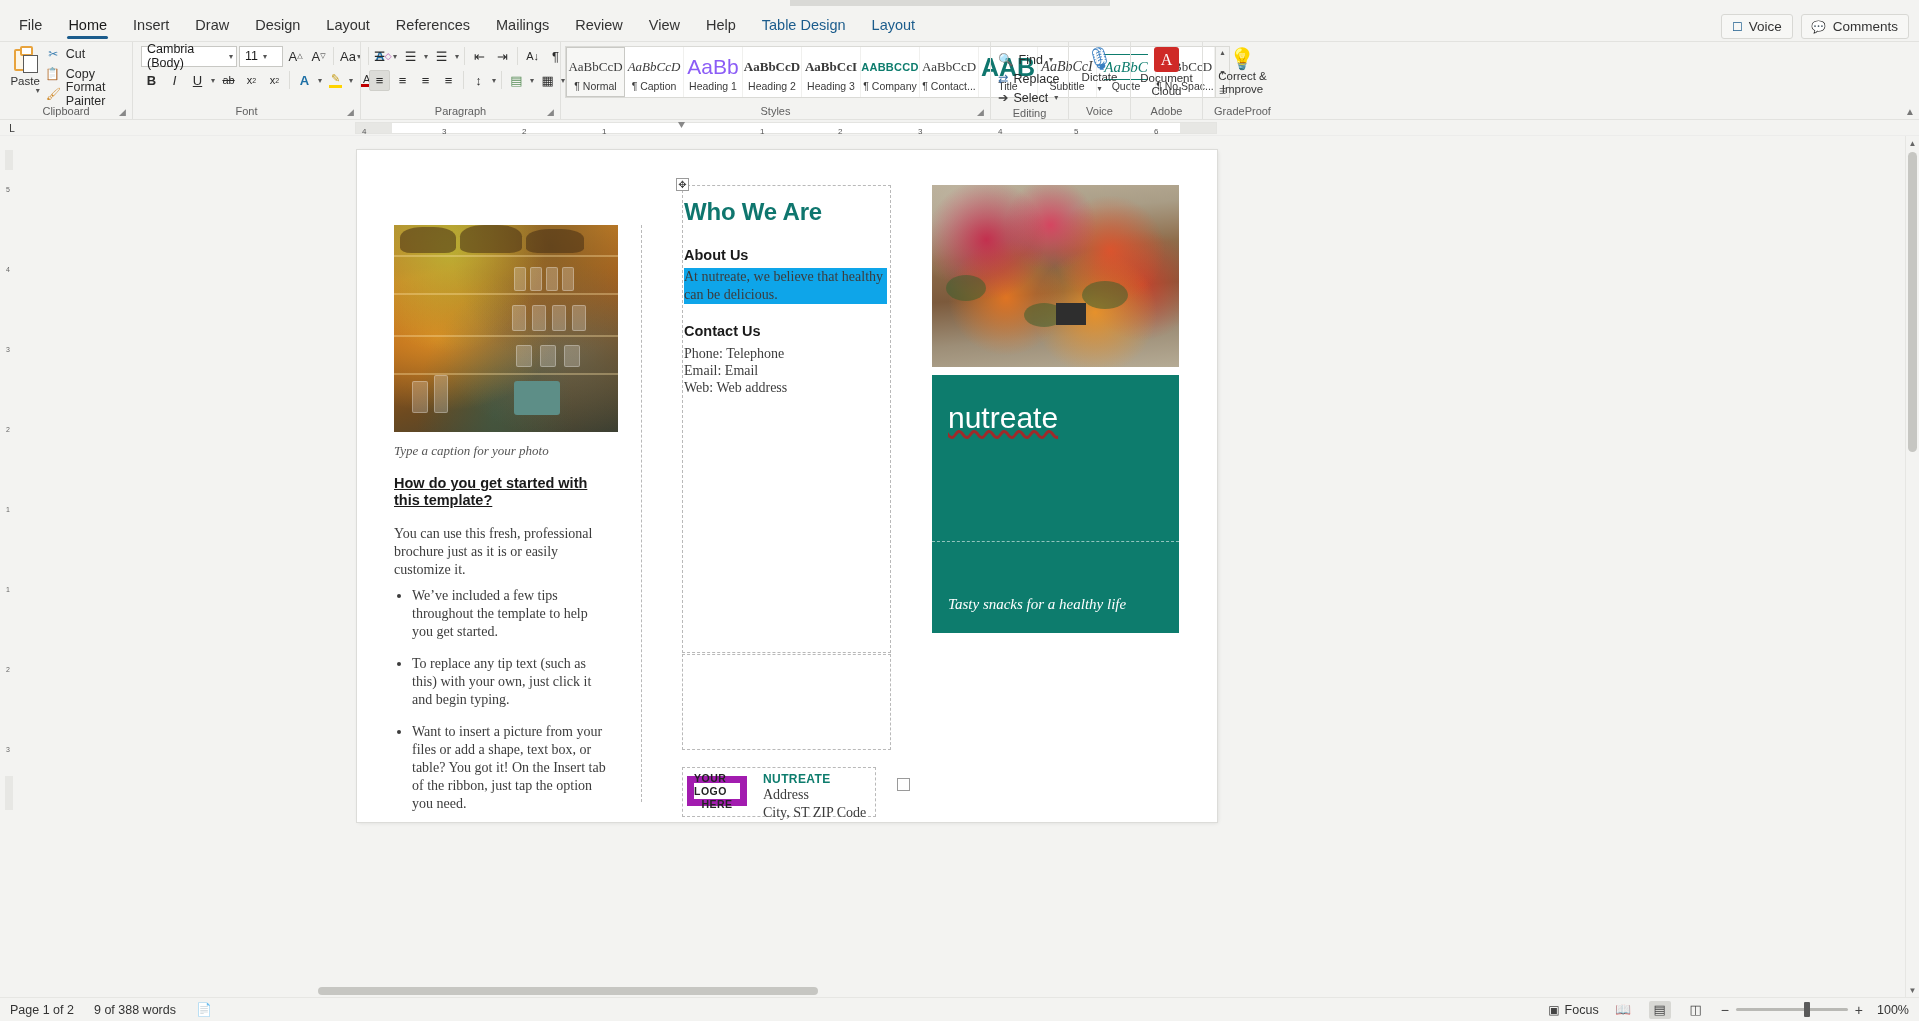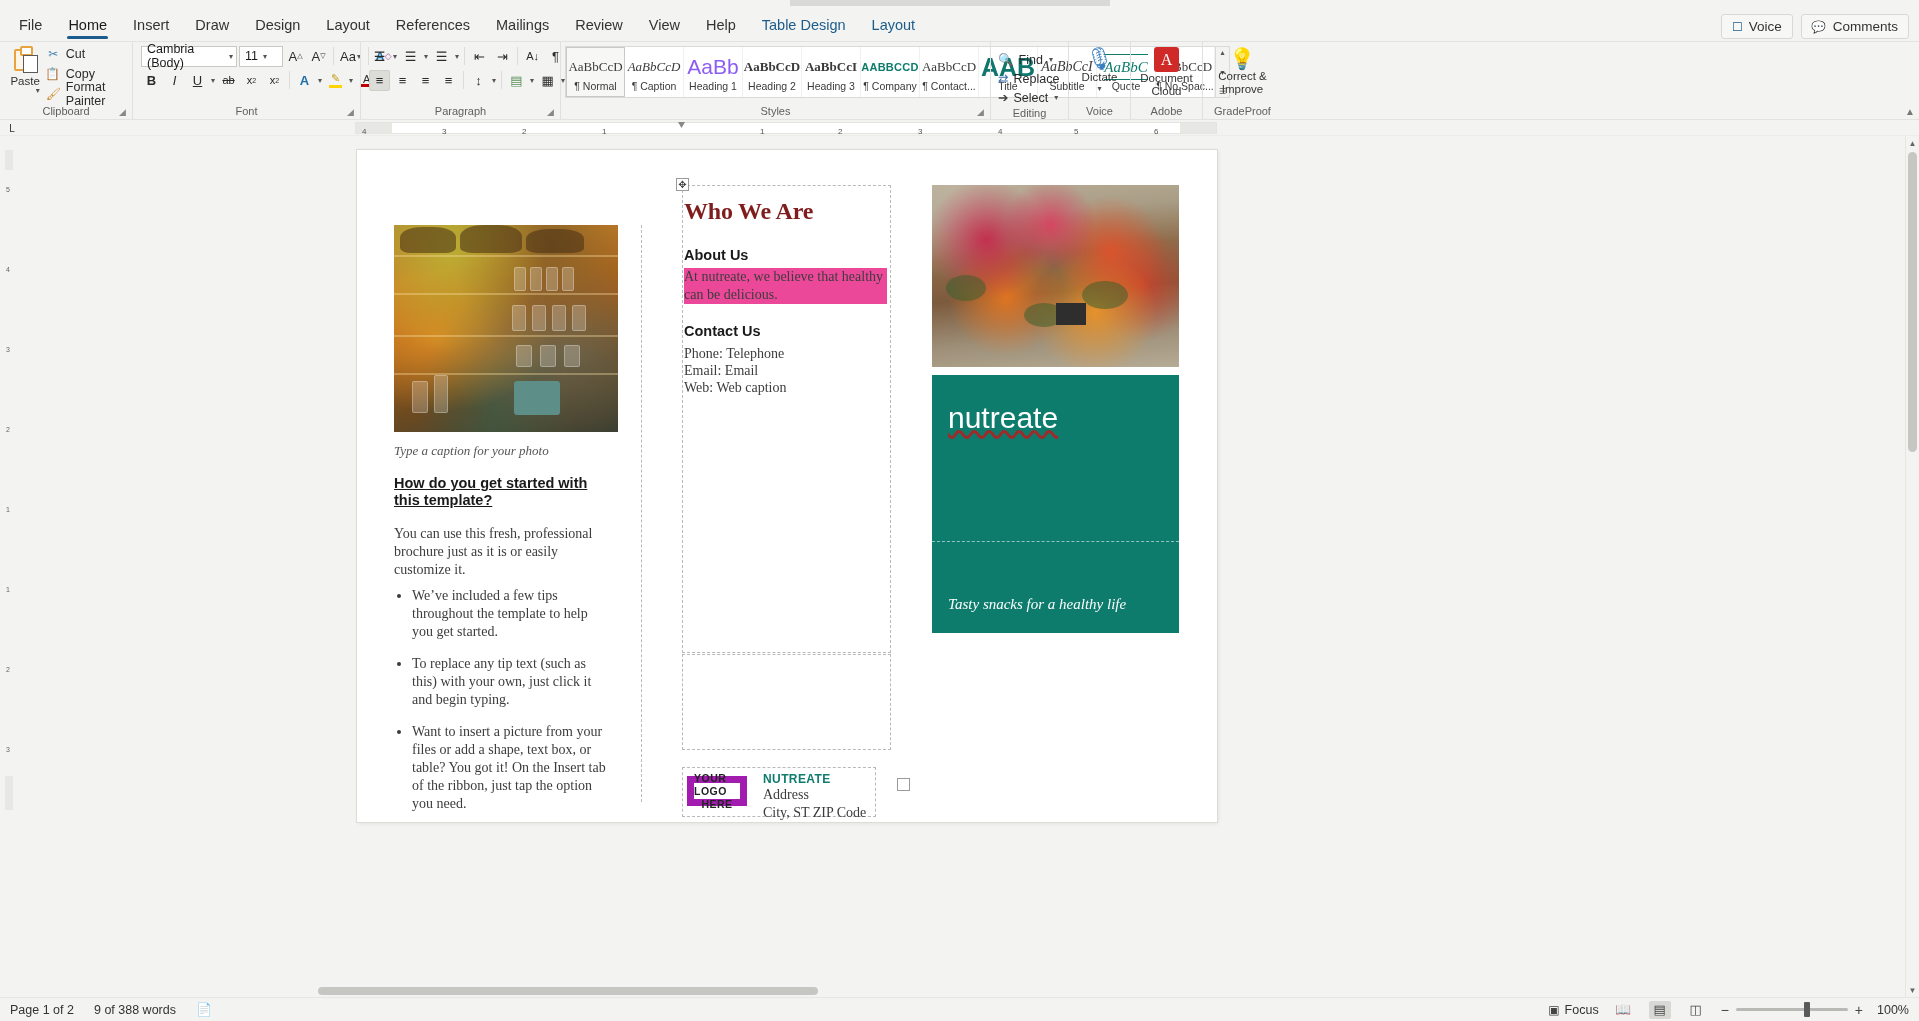--- a/index.html
+++ b/index.html
@@ -181,22 +181,22 @@
   .photo1 .jar { position:absolute; background:rgba(255,255,255,.22); border:1px solid rgba(255,255,255,.28); border-radius:2px;}
   .photo1 .basket { position:absolute; background:rgba(70,45,20,.55); border-radius:40% 40% 20% 20%; }
   .photo1 .can { position:absolute; background:#5d8e87; border-radius:3px;}
 
   .caption { position:absolute; left:0; top:218px; font-family:"Liberation Serif", serif; font-style:italic; font-size:13px; color:#555;}
   .h2txt { font-family:"Liberation Sans", sans-serif; font-weight:bold; font-size:14.5px; color:#1a1a1a; line-height:17px;}
   .bodytxt { font-family:"Liberation Serif", serif; font-size:14px; color:#3c3c3c; line-height:18px;}
   ul.tips { margin:0; padding-left:18px; }
   ul.tips li { font-family:"Liberation Serif", serif; font-size:14px; color:#3c3c3c; line-height:18px; margin-bottom:14px;}
 
-  .h1txt { font-family:Liberation Serif, serif; font-weight:bold; font-size:24px; color:#7f1d1d; letter-spacing:-0.2px;text-align:right;}
-  .selhl { background:#ec4899; }
+  .h1txt { font-family:Liberation Sans, sans-serif; font-weight:bold; font-size:24px; color:#0f766e; letter-spacing:-0.2px;text-align:right;}
+  .selhl { background:#0ea5e9; }
 
   .greenpanel { position:absolute; left:0; top:0; width:247px; background:#0d7c6d;}
   .logoword { font-family:"Liberation Sans", sans-serif; font-size:30px; color:#fff; }
   .tagline { font-family:"Liberation Serif", serif; font-style:italic; font-size:15px; color:#fff;}
   .photo2 {
     position:absolute; left:0; top:0; width:247px; height:182px;
     background:
       radial-gradient(circle at 22% 30%, rgba(200,30,70,.85), transparent 26%),
       radial-gradient(circle at 48% 22%, rgba(226,52,92,.8), transparent 24%),
       radial-gradient(circle at 72% 36%, rgba(235,80,40,.8), transparent 26%),
@@ -659,21 +659,21 @@
             <div class="h1txt" style="position:absolute;left:1px;top:12px;">Who We Are</div>
 
             <div class="h2txt" style="position:absolute;left:1px;top:61px;">About Us</div>
 
             <div class="bodytxt selhl" style="position:absolute;left:1px;top:82px;width:203px;">At nutreate, we believe that healthy can be delicious.</div>
 
             <div class="h2txt" style="position:absolute;left:1px;top:137px;">Contact Us</div>
 
             <div class="bodytxt" style="position:absolute;left:1px;top:159px;">Phone: Telephone</div>
             <div class="bodytxt" style="position:absolute;left:1px;top:176px;">Email: Email</div>
-            <div class="bodytxt" style="position:absolute;left:1px;top:193px;">Web: Web caption</div>
+            <div class="bodytxt" style="position:absolute;left:1px;top:193px;">Web: Web address</div>
           </div>
 
           <div class="dashbox" style="position:absolute;left:39px;top:429px;width:209px;height:96px;"></div>
 
           <div class="dashbox" style="position:absolute;left:39px;top:542px;width:194px;height:50px;">
             <div class="logobox" style="position:absolute;left:4px;top:8px;width:60px;height:30px;">
               <span>YOUR LOGO</span>
               <span>HERE</span>
             </div>
             <div style="position:absolute;left:80px;top:4px;">

